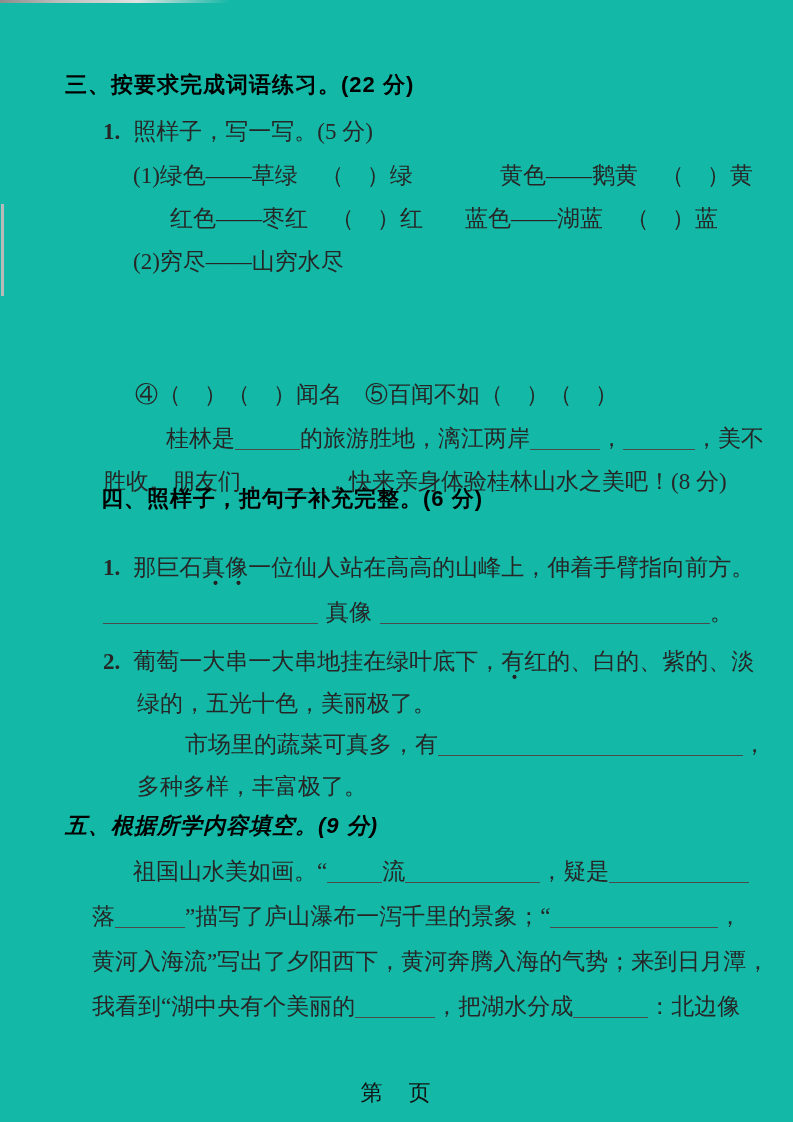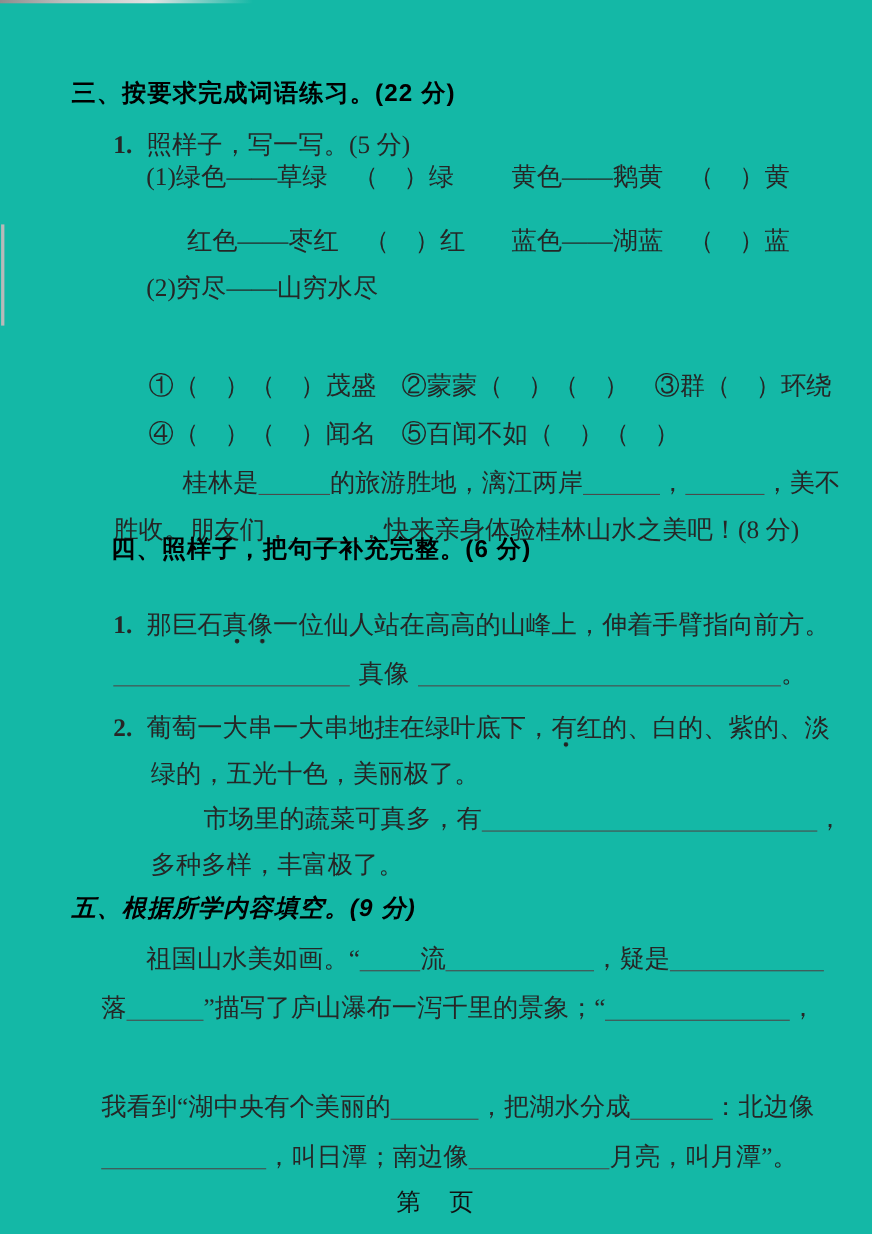--- a/index.html
+++ b/index.html
@@ -56,36 +56,35 @@
 
   <div class="artifact-top"></div>
   <div class="artifact-left"></div>
 
   <div class="heading" style="left:65px; top:70px;">三、按要求完成词语练习。(22 分)</div>
 
   <div class="line" style="left:103px; top:117px;">
     <span class="num">1.</span><span>照样子，写一写。(5 分)</span>
   </div>
 
-  <div class="line pair-row" style="left:133px; top:146px; width:607px; grid-template-columns:332px auto;">
+  <div class="line pair-row" style="left:133px; top:161px; width:607px; grid-template-columns:332px auto;gap:35px;">
     <span>(1)绿色——草绿　（　）绿</span>
     <span>黄色——鹅黄　（　）黄</span>
   </div>
 
   <div class="line pair-row" style="left:170px; top:204px; width:570px; grid-template-columns:295px auto;">
     <span>红色——枣红　（　）红</span>
     <span>蓝色——湖蓝　（　）蓝</span>
   </div>
 
   <div class="line pair-row" style="left:133px; top:247px; width:607px; grid-template-columns:322px auto;">
     <span>(2)穷尽——山穷水尽</span>
   </div>
 
 
-  <div class="line" style="left:135px; top:336px;">①（　）（　）茂盛　②蒙蒙（　）（　）　③群（　）环绕</div>
   <div class="line" style="left:135px; top:380px;">④（　）（　）闻名　⑤百闻不如（　）（　）</div>
 
   <div class="line" style="left:166px; top:424px;text-align:right;">
     <span>桂林是</span><span class="blank" style="width:65px;"></span><span>的旅游胜地，漓江两岸</span><span class="blank" style="width:70px;"></span><span>，</span><span class="blank" style="width:72px;"></span><span>，美不</span>
   </div>
 
   <div class="line" style="left:103px; top:467px;">
     <span>胜收。朋友们，</span><span class="blank" style="width:62px;"></span><span>，快来亲身体验桂林山水之美吧！(8 分)</span>
   </div>
 
@@ -114,24 +113,22 @@
   <div class="heading" style="left:65px; top:811px;font-style:italic;">五、根据所学内容填空。(9 分)</div>
 
   <div class="line" style="left:133px; top:857px;">
     <span>祖国山水美如画。“</span><span class="blank" style="width:55px;"></span><span>流</span><span class="blank" style="width:135px;"></span><span>，疑是</span><span class="blank" style="width:140px;"></span>
   </div>
 
   <div class="line" style="left:92px; top:902px;">
     <span>落</span><span class="blank" style="width:70px;"></span><span>”描写了庐山瀑布一泻千里的景象；“</span><span class="blank" style="width:168px;"></span><span>，</span>
   </div>
 
+  <div class="line" style="left:92px; top:947px;">黄河入海流”写出了夕阳西下，黄河奔腾入海的气势；来到日月潭，</div>
 
   <div class="line" style="left:92px; top:992px;">
     <span>我看到“湖中央有个美丽的</span><span class="blank" style="width:80px;"></span><span>，把湖水分成</span><span class="blank" style="width:75px;"></span><span>：北边像</span>
   </div>
 
-  <div class="line" style="left:92px; top:1037px;">
-    <span class="blank" style="width:150px;"></span><span>，叫日潭；南边像</span><span class="blank" style="width:128px;"></span><span>月亮，叫月潭”。</span>
-  </div>
 
   <div class="footer">第　页</div>
 
 </div>
 
 </body></html>

